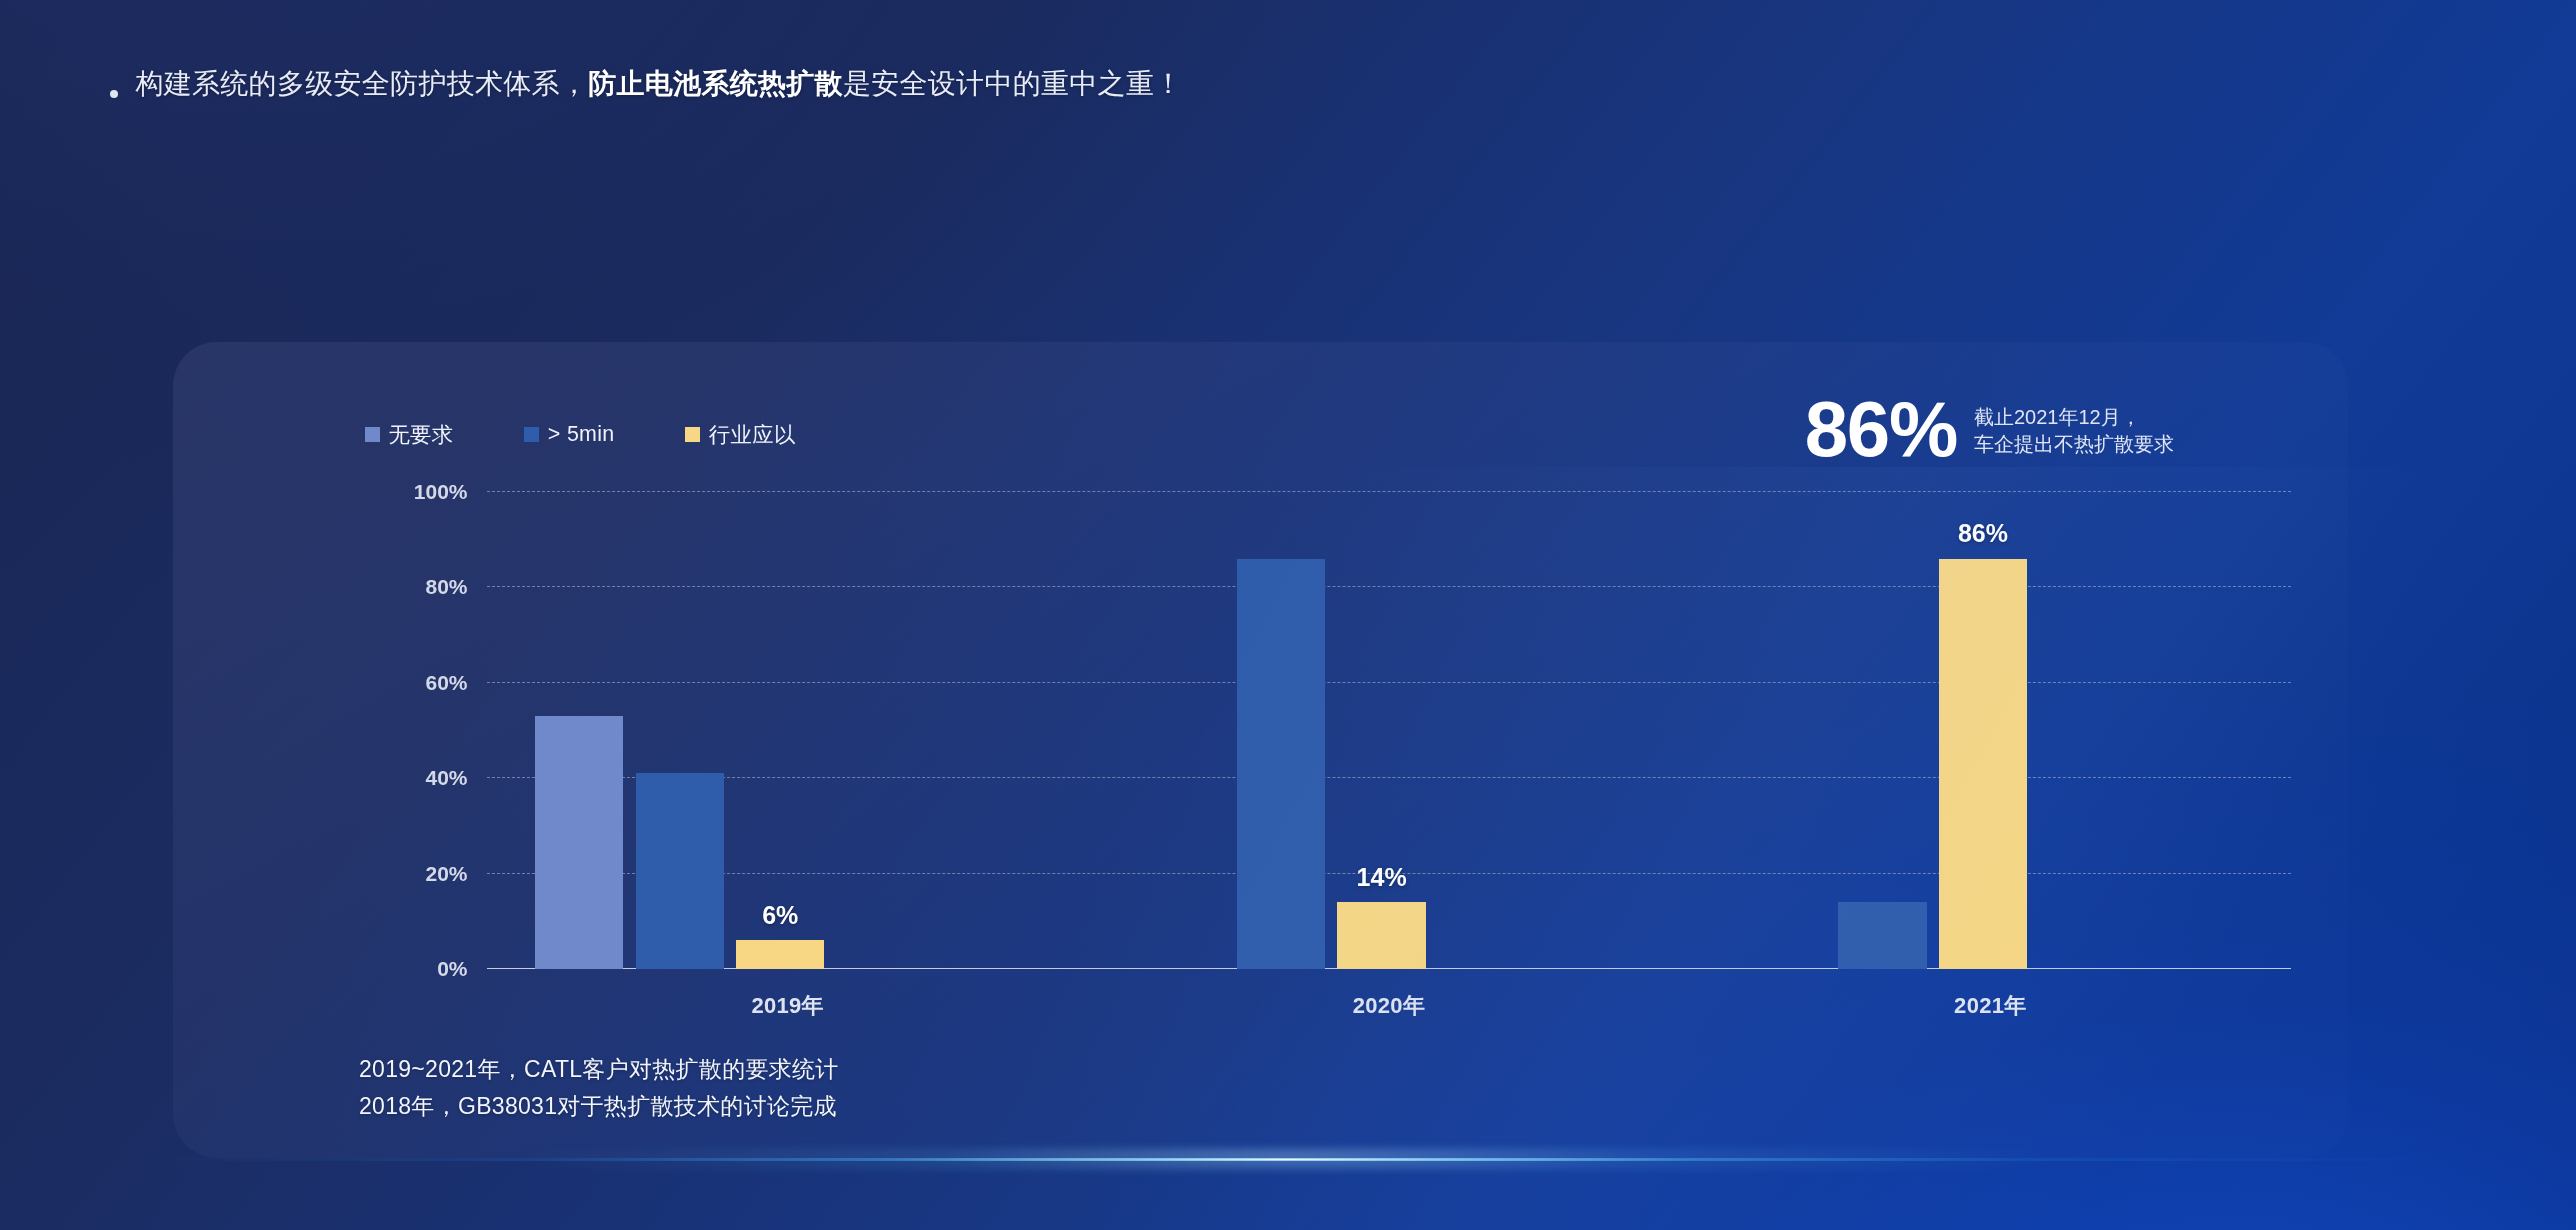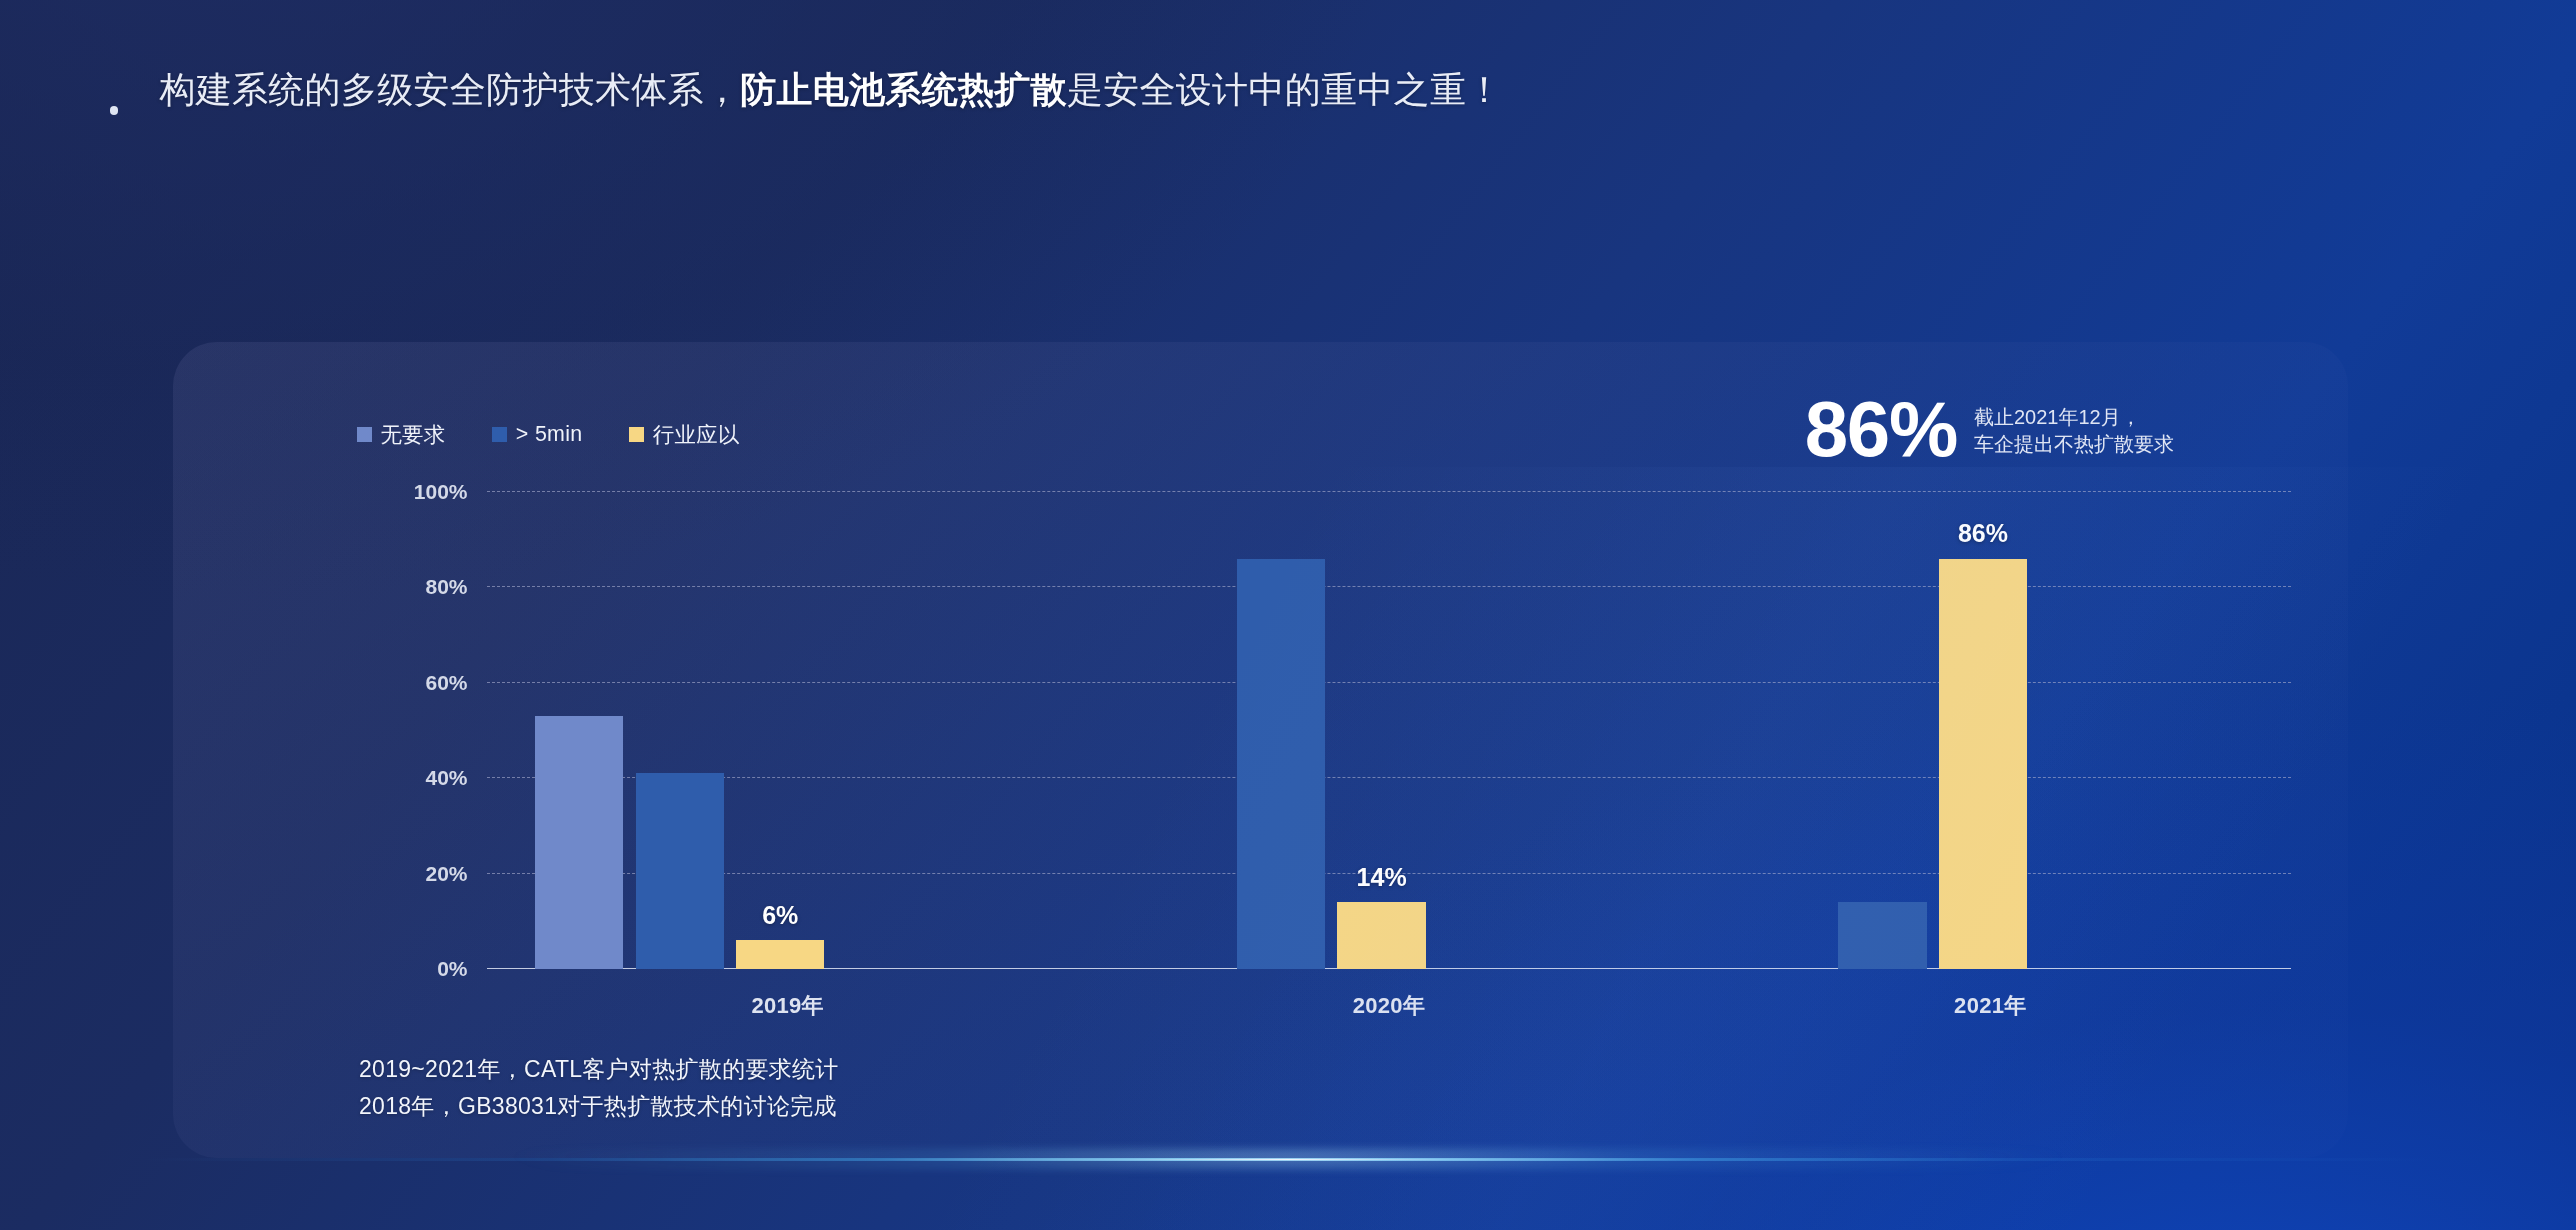--- a/index.html
+++ b/index.html
@@ -33,28 +33,27 @@
 
   
   #bullets {
     position: absolute;
     left: 110px;
     top: 65px;
     width: 2205px;
   }
   .bullet {
     display: flex;
-    align-items: flex-end;
+    align-items: center;
     color: #e8ecf6;
-    font-size: 36px;
+    font-size: 28px;
     line-height: 1.38;
     letter-spacing: 0.3px;
     margin-bottom: 14.3px;
     text-shadow: 0 1.3px 3.9px rgba(0,0,0,0.30);
-    gap: 24px;
   }
   .bullet-dot {
     flex: 0 0 auto;
     width: 8.4px; height: 8.4px;
     border-radius: 50%;
     background: #dfe5f3;
     margin: 19.5px 17px 0 0;
   }
   .bullet-text b { font-weight: 700; color: #ffffff; }
 
@@ -67,25 +66,25 @@
     height: 816px;
     border-radius: 44px;
     background:
       linear-gradient(150deg, rgba(140,140,195,0.13) 0%, rgba(120,125,185,0.085) 34%, rgba(95,110,185,0.05) 62%, rgba(70,100,190,0.035) 100%);
     overflow: hidden;
   }
 
   
   #legend {
     position: absolute;
-    left: 184px;
+    left: 192px;
     top: 78px;
     display: flex;
     align-items: center;
-    gap: 47px;
+    gap: 71px;
   }
   .legend-item { display: flex; align-items: center; gap: 8.4px; }
   .legend-swatch { width: 15px; height: 15px; flex: 0 0 auto; }
   .legend-label {
     color: #f0f3fa;
     font-size: 21.4px;
     letter-spacing: 0.3px;
     white-space: nowrap;
   }
 

